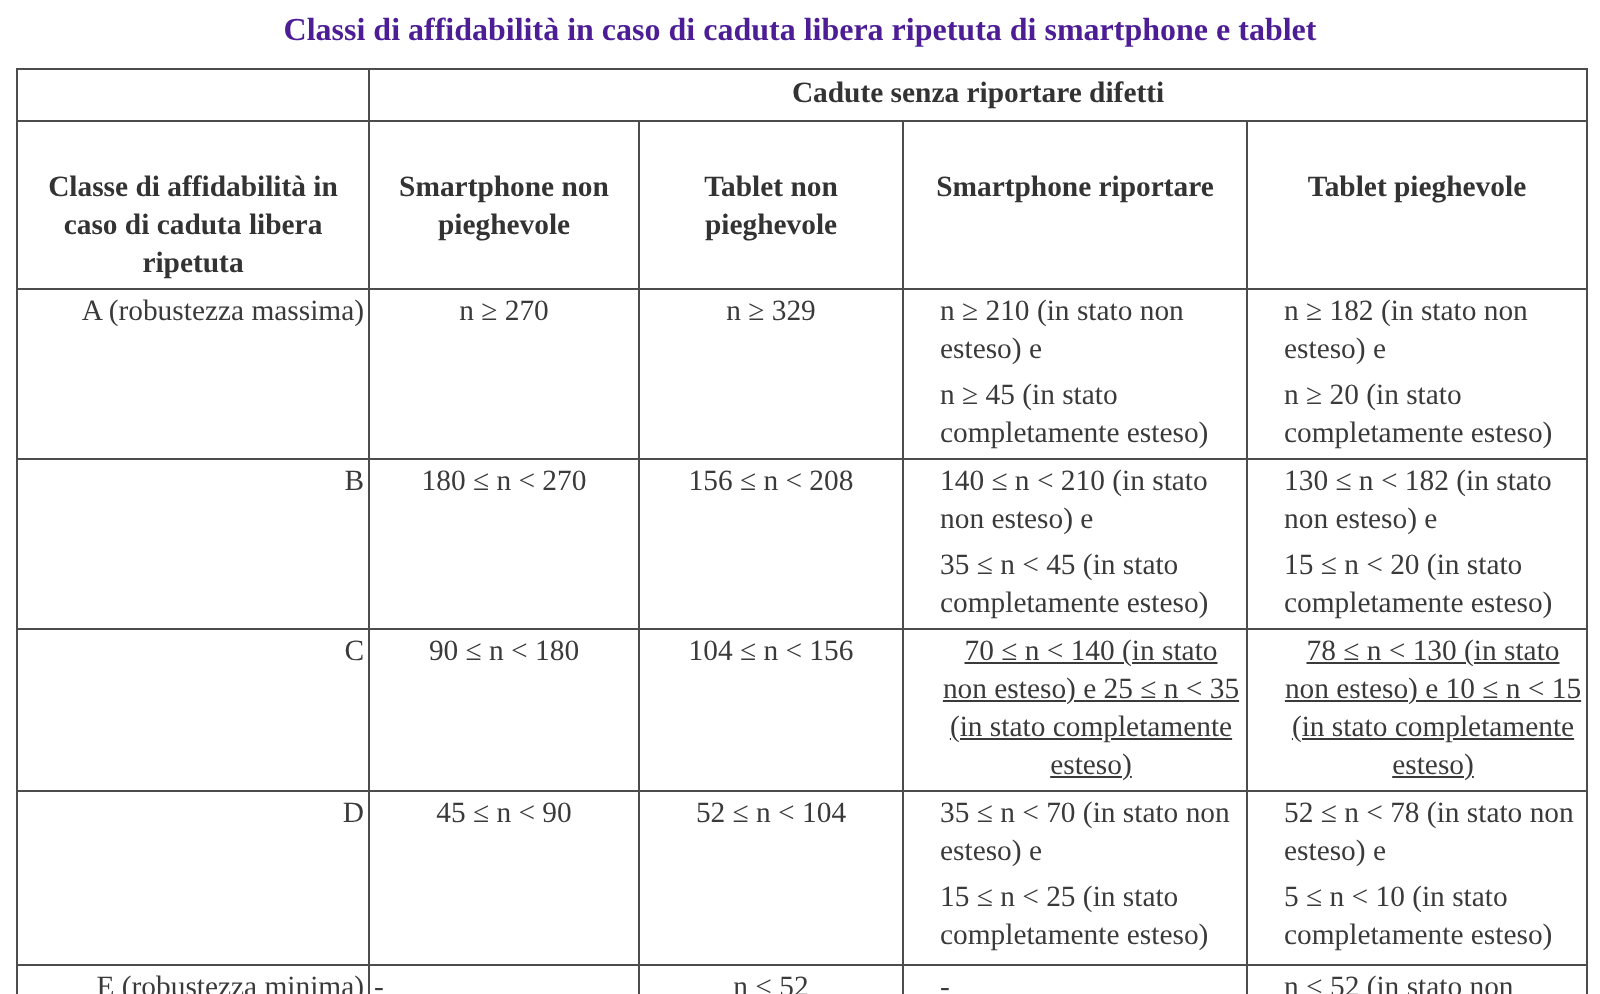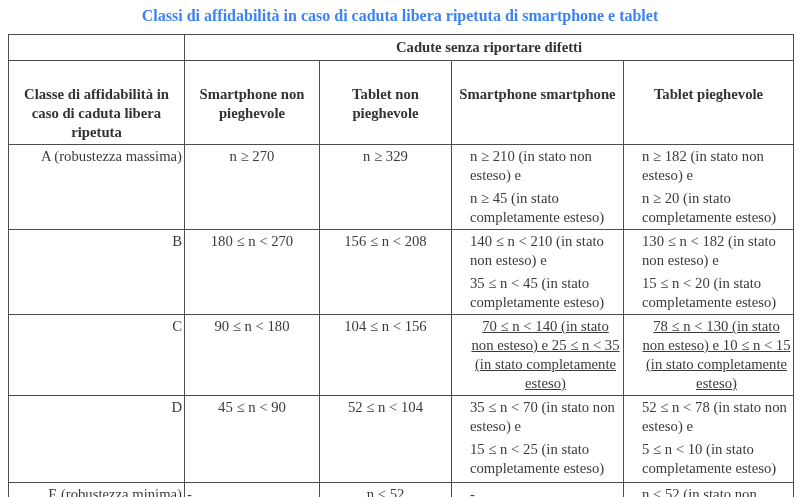--- a/index.html
+++ b/index.html
@@ -13,21 +13,21 @@
     width: 800px;
     height: 497px;
     background: #ffffff;
     overflow: hidden;
   }
   .page-title {
     margin: 7px 0 0 0;
     text-align: center;
     font-size: 16px;
     font-weight: bold;
-    color: #3b82f6;
+    color: #4c1d95;
     line-height: 18px;
   }
   table.rel-table {
     border-collapse: collapse;
     table-layout: fixed;
     width: 785px;
     margin: 9px 0 0 8px;
   }
   table.rel-table th,
   table.rel-table td {
@@ -88,21 +88,21 @@
     <tbody>
         <tr class="hdr-group" style="height:26px;margin-left:48px;">
       <th></th>
       <th colspan="4">Cadute senza riportare difetti</th>
     </tr>
 
     <tr class="hdr-cols" style="height:65px;">
       <th>Classe di affidabilità in caso di caduta libera ripetuta</th>
       <th>Smartphone non pieghevole</th>
       <th>Tablet non pieghevole</th>
-      <th>Smartphone smartphone</th>
+      <th>Smartphone riportare</th>
       <th>Tablet pieghevole</th>
     </tr>
 
     <tr style="height:72px;">
       <td class="class-cell">A (robustezza massima)</td>
       <td class="num-cell">n ≥ 270</td>
       <td class="num-cell">n ≥ 329</td>
       <td class="cond-cell">
         <p class="cp">n ≥ 210 (in stato non esteso) e</p>
         <p class="cp">n ≥ 45 (in stato completamente esteso)</p>

